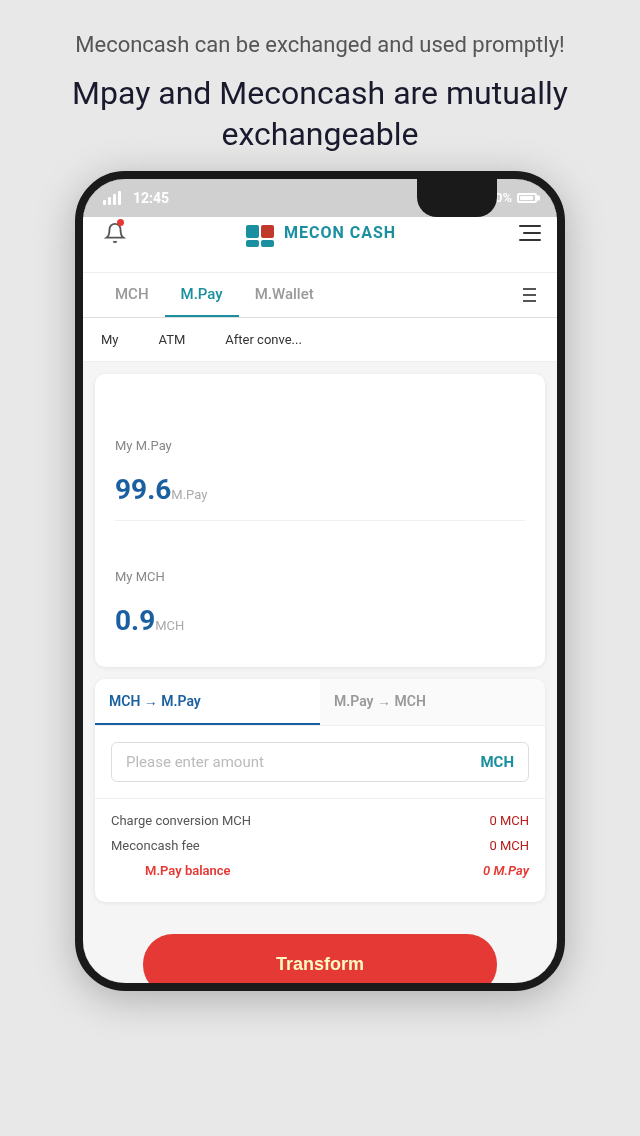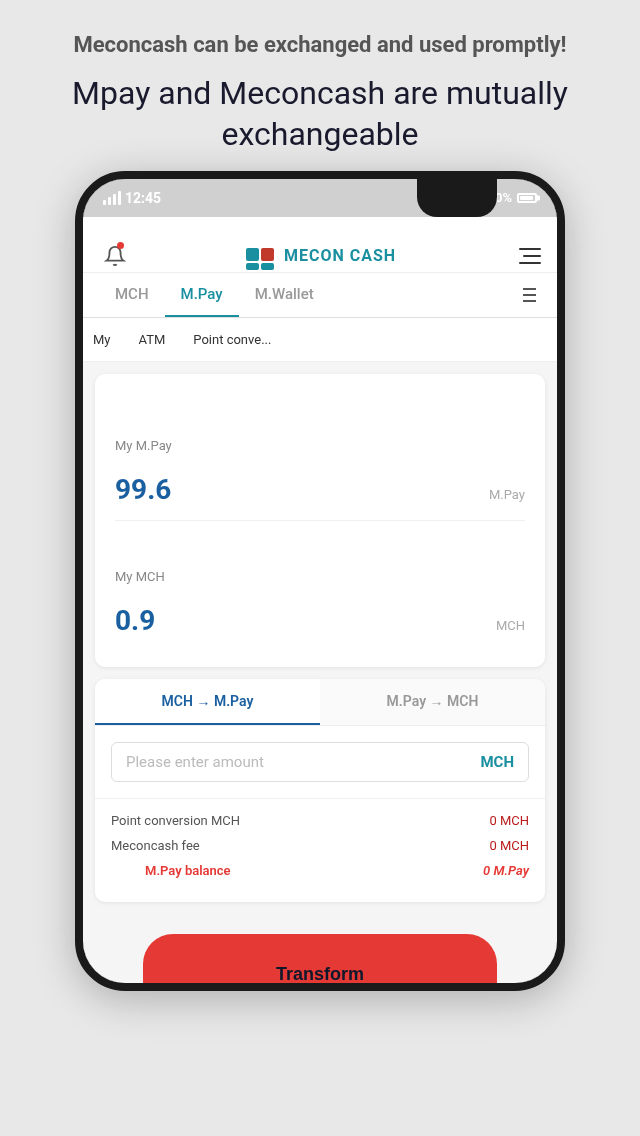--- a/index.html
+++ b/index.html
@@ -13,21 +13,21 @@
     }
 
     
     .top-text {
       text-align: center;
       padding: 30px 40px 15px;
     }
     .top-subtitle {
       font-size: 22px;
       color: #555;
-      font-weight: 700;
+      font-weight: 400;
       line-height: 1.4;
       margin-bottom: 12px;
     }
     .top-title {
       font-size: 32px;
       font-weight: 400;
       color: #1a1a2e;
       line-height: 1.3;
     }
 
@@ -119,21 +119,21 @@
       height: calc(100% - 38px);
       overflow-y: auto;
       background: #f5f5f5;
     }
 
     
     .app-header {
       background: #fff;
       height: 56px;
       display: flex;
-      align-items: flex-end;
+      align-items: flex-start;
       justify-content: space-between;
       padding: 0 16px;
       border-bottom: 1px solid #eee;
     }
     .header-bell {
       width: 32px;
       height: 32px;
       display: flex;
       align-items: center;
       justify-content: center;
@@ -200,22 +200,22 @@
       height: 28px;
       display: flex;
       align-items: center;
       justify-content: center;
     }
 
     
     .sub-nav {
       background: #fff;
       display: flex;
-      padding: 8px 0;
-      gap: 8px;
+      padding: 8px 8px;
+      gap: 20px;
       border-bottom: 1px solid #eee;
       align-items: center;
     }
     .sub-nav-item {
       font-size: 13px;
       color: #333;
       padding: 6px 10px;
       border-radius: 4px;
       cursor: pointer;
       white-space: nowrap;
@@ -241,21 +241,21 @@
     }
     .balance-label {
       font-size: 13px;
       color: #888;
       margin-bottom: 4px;
       margin-top: 48px;
     }
     .balance-amount-row {
       display: flex;
       align-items: baseline;
-      justify-content: space-between;
+      justify-content: flex-start;
       margin-top: 20px;
     }
     .balance-amount {
       font-size: 28px;
       font-weight: 700;
       color: #1a5fa0;
     }
     .balance-currency {
       font-size: 13px;
       color: #aaa;
@@ -274,21 +274,20 @@
       overflow: hidden;
       box-shadow: 0 1px 4px rgba(0,0,0,0.08);
     }
     .conversion-tabs {
       display: flex;
       border-bottom: 1px solid #eee;
     }
     .conv-tab {
       flex: 1;
       padding: 14px;
-      text-align: center;
       font-size: 14px;
       font-weight: 600;
       color: #999;
       cursor: pointer;
       background: #fafafa;
     }
     .conv-tab.active {
       background: #fff;
       color: #1a5fa0;
       border-bottom: 2px solid #1a5fa0;
@@ -346,24 +345,24 @@
     }
 
     
     .transform-btn-area {
       display: flex;
       justify-content: center;
       padding: 20px 16px 30px;
     }
     .transform-btn {
       background: #e53935;
-      color: #0f172a;
+      color: #fef9c3;
       border: none;
       border-radius: 30px;
-      padding: 30px 60px;
+      padding: 20px 60px;
       font-size: 18px;
       font-weight: 600;
       cursor: pointer;
       width: 80%;
     }
 
     
     .phone-content::-webkit-scrollbar { display: none; }
   </style>
 </head>
@@ -374,21 +373,21 @@
   <div class="top-text">
     <div class="top-subtitle">Meconcash can be exchanged and used promptly!</div>
     <div class="top-title">Mpay and Meconcash are mutually exchangeable</div>
   </div>
 
   <div class="phone-frame">
 
     <div class="notch"></div>
 
     <div class="status-bar">
-      <div style="display:flex; align-items:center; gap:0;">
+      <div style="display:flex; align-items:center; gap:8px;">
         <div class="signal-bars">
           <span style="height:5px;"></span>
           <span style="height:8px;"></span>
           <span style="height:11px;"></span>
           <span style="height:14px;"></span>
         </div>
         <span style="font-size:14px;font-weight:700;color:#fff;">12:45</span>
       </div>
       <div class="status-right">
         <span>100%</span>
@@ -436,21 +435,21 @@
             <line x1="3" y1="6" x2="3.01" y2="6"></line>
             <line x1="3" y1="12" x2="3.01" y2="12"></line>
             <line x1="3" y1="18" x2="3.01" y2="18"></line>
           </svg>
         </div>
       </div>
 
       <div class="sub-nav">
         <div class="sub-nav-item">My</div>
         <div class="sub-nav-item">ATM</div>
-        <div class="sub-nav-item">Point conve...</div>
+        <div class="sub-nav-item">After conve...</div>
       </div>
 
       <div class="balance-card">
         <div class="balance-row">
           <div class="balance-label">My M.Pay</div>
           <div class="balance-amount-row">
             <span class="balance-amount">99.6</span>
             <span class="balance-currency">M.Pay</span>
           </div>
         </div>
@@ -481,21 +480,21 @@
 
         <div class="amount-input-area">
           <div class="amount-input-wrap">
             <span class="amount-placeholder">Please enter amount</span>
             <span class="amount-currency-label">MCH</span>
           </div>
         </div>
 
         <div class="conversion-details">
           <div class="conv-detail-row">
-            <span class="conv-detail-label">Point conversion MCH</span>
+            <span class="conv-detail-label">Charge conversion MCH</span>
             <span class="conv-detail-value">0 MCH</span>
           </div>
           <div class="conv-detail-row">
             <span class="conv-detail-label">Meconcash fee</span>
             <span class="conv-detail-value">0 MCH</span>
           </div>
           <div class="conv-detail-row">
             <span class="conv-detail-label highlight">M.Pay balance</span>
             <span class="conv-detail-value highlight">0 M.Pay</span>
           </div>

